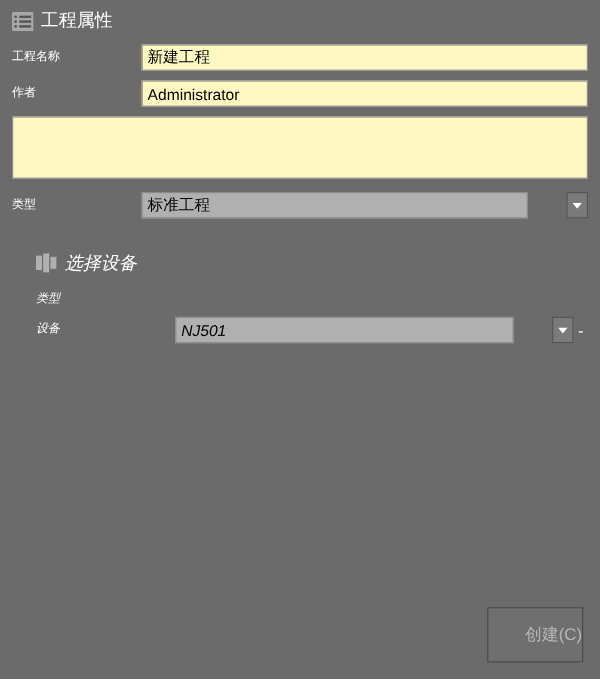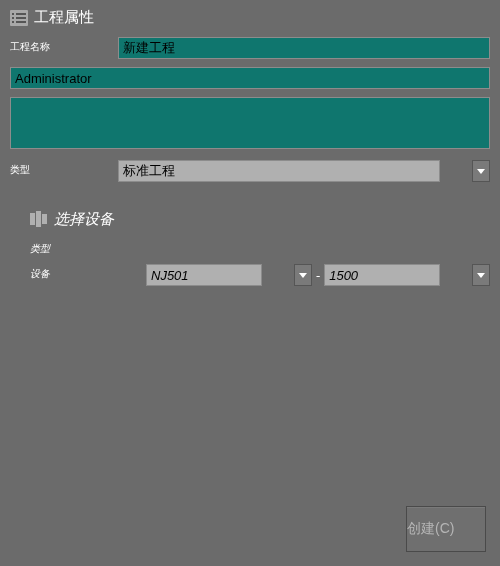--- a/index.html
+++ b/index.html
@@ -29,21 +29,21 @@
     margin-bottom: 8px;
   }
   .row .label {
     width: 108px;
     padding-top: 3px;
     font-size: 10px;
   }
   .row .field { flex: 1; }
   .text-input, .textarea, .select {
     width: 100%;
-    background: #0f766e;
+    background: #fef9c3;
     border: 1px solid #8c8c8c;
     color: #000;
     font-size: 13px;
     font-family: inherit;
     padding: 2px 4px;
     height: 22px;
   }
   .textarea { height: 52px; resize: none; }
   .select-wrap {
     position: relative;
@@ -103,21 +103,21 @@
     bottom: 14px;
     width: 80px;
     height: 46px;
     background: #6f6f6f;
     border: 1px solid #4a4a4a;
     box-shadow: inset 0 1px 0 rgba(255,255,255,0.08);
     color: #b5b5b5;
     font-size: 14px;
     display: flex;
     align-items: center;
-    justify-content: flex-start;
+    justify-content: flex-end;
     cursor: pointer;
   }
 </style>
 </head>
 <body>
 
 <div class="section-header">
   <span class="icon-box">
     <svg width="18" height="16" viewBox="0 0 18 16">
       <rect x="0" y="0" width="18" height="16" rx="1" fill="#a8a8a8"></rect>
@@ -133,20 +133,21 @@
 </div>
 
 <div class="row">
   <div class="label">工程名称</div>
   <div class="field">
     <input type="text" class="text-input" value="新建工程" style="">
   </div>
 </div>
 
 <div class="row">
+  <div class="label">作者</div>
   <div class="field">
     <input type="text" class="text-input" value="Administrator" style="">
   </div>
 </div>
 
 <div class="row">
   <div class="field">
     <textarea class="textarea" style=""></textarea>
   </div>
 </div>
@@ -187,28 +188,20 @@
       <div class="device-row-combo">
         <div class="select-wrap" style="flex:1;">
           <div class="select-display">NJ501</div>
           <div class="select-btn">
             <svg width="8" height="5" viewBox="0 0 8 5">
                 <path d="M0 0 L8 0 L4 5 Z" fill="#fff"></path>
               </svg>
           </div>
         </div>
         <span class="dash">-</span>
-        <div class="select-wrap" style="flex:1;">
-          <div class="select-display">1500</div>
-          <div class="select-btn">
-            <svg width="8" height="5" viewBox="0 0 8 5">
-                <path d="M0 0 L8 0 L4 5 Z" fill="#fff"></path>
-              </svg>
-          </div>
-        </div>
       </div>
     </div>
   </div>
 
 </div>
 
 <div class="create-btn">
   <span>创建(C)</span>
 </div>
 

